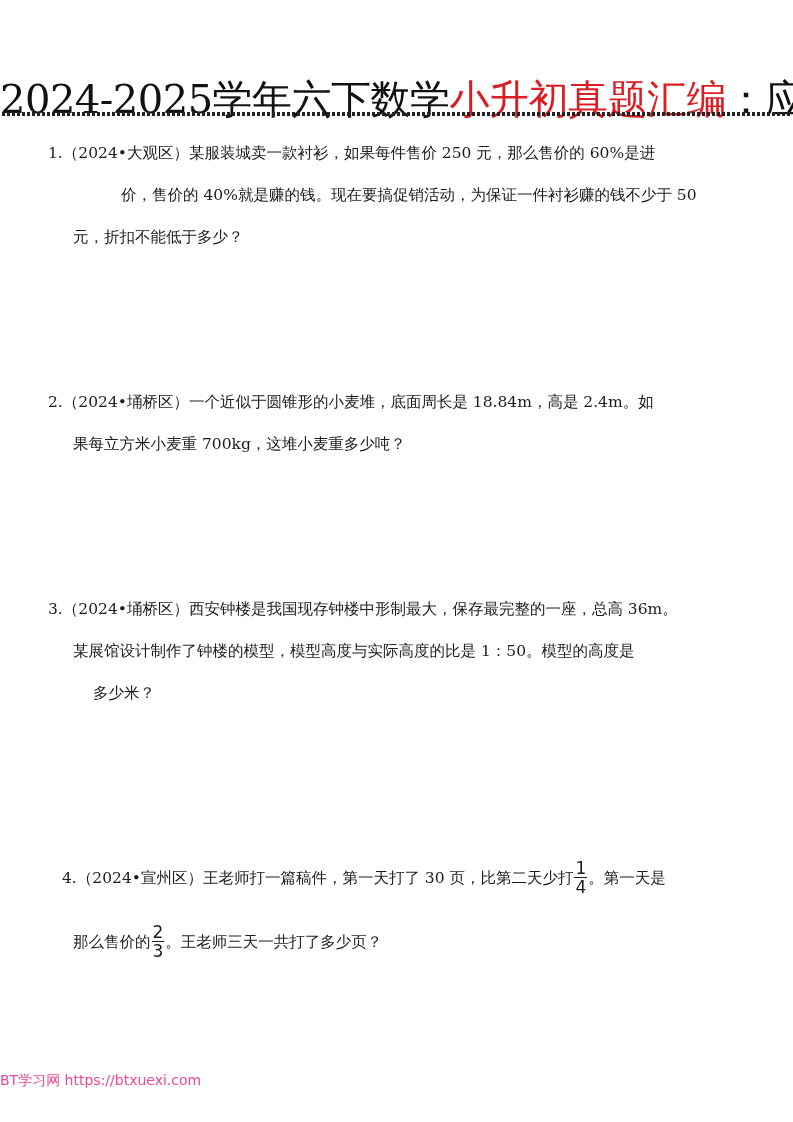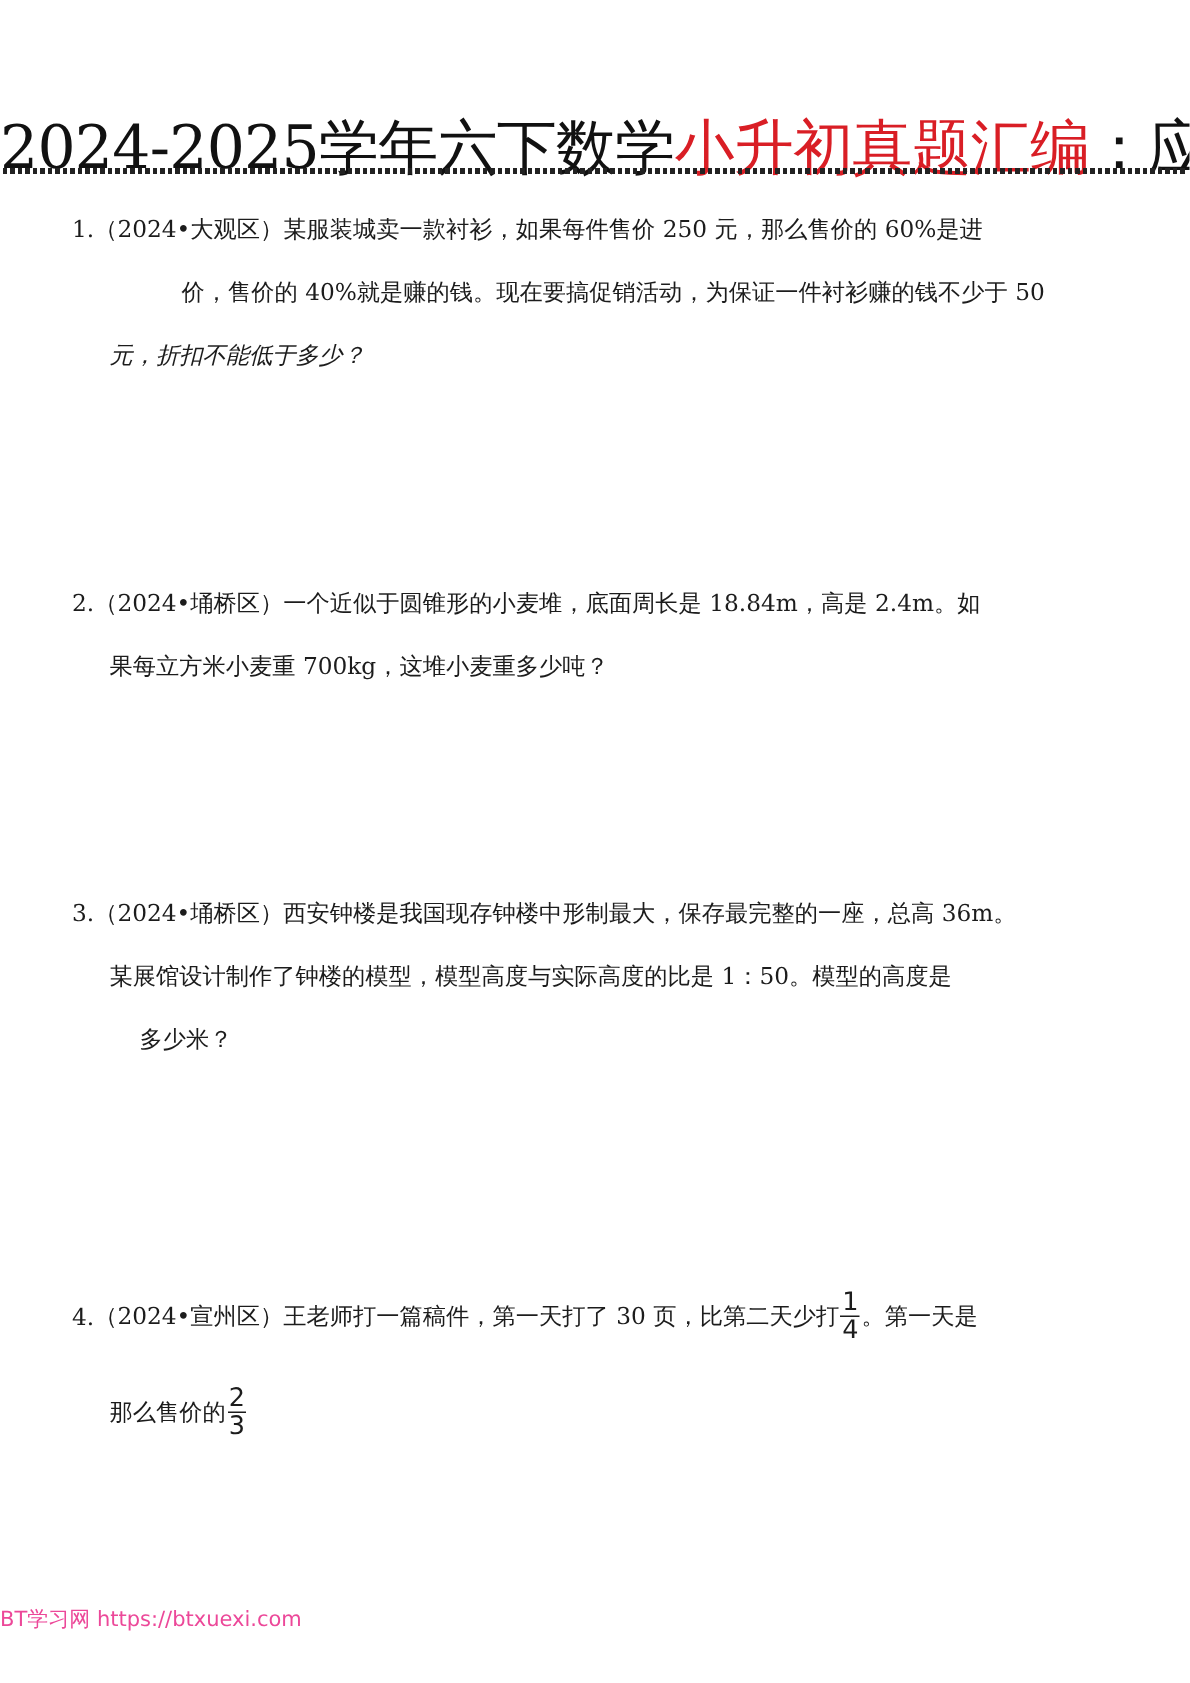--- a/index.html
+++ b/index.html
@@ -104,40 +104,40 @@
 
 <h1 class="page-title"><span>2024-2025学年六下数学</span><span class="accent">小升初真题汇编</span><span>：应用题</span></h1>
 
 <div class="divider"></div>
 
 <div class="question" style="top:142px;">
   <div class="q-line first" style="top:0;">
     <span class="q-num">1.</span><span class="q-text">（2024•大观区）某服装城卖一款衬衫，如果每件售价 250 元，那么售价的 60%是进</span>
   </div>
   <div class="q-line cont" style="top:42px;margin-left:48px;">价，售价的 40%就是赚的钱。现在要搞促销活动，为保证一件衬衫赚的钱不少于 50</div>
-  <div class="q-line cont" style="top:84px;font-style:italic;">元，折扣不能低于多少？</div>
+  <div class="q-line cont" style="top:84px;">元，折扣不能低于多少？</div>
 </div>
 
 <div class="question" style="top:391px;">
   <div class="q-line first" style="top:0;">
     <span class="q-num">2.</span><span class="q-text">（2024•埇桥区）一个近似于圆锥形的小麦堆，底面周长是 18.84m，高是 2.4m。如</span>
   </div>
   <div class="q-line cont" style="top:42px;">果每立方米小麦重 700kg，这堆小麦重多少吨？</div>
 </div>
 
 <div class="question" style="top:598px;">
   <div class="q-line first" style="top:0;">
     <span class="q-num">3.</span><span class="q-text">（2024•埇桥区）西安钟楼是我国现存钟楼中形制最大，保存最完整的一座，总高 36m。</span>
   </div>
   <div class="q-line cont" style="top:42px;">某展馆设计制作了钟楼的模型，模型高度与实际高度的比是 1：50。模型的高度是</div>
   <div class="q-line cont" style="top:84px;margin-left:20px;">多少米？</div>
 </div>
 
 <div class="question" style="top:860px;">
-  <div class="q-line first" style="top:0;">
+  <div class="q-line first" style="top:0;margin-left:14px;">
     <span class="q-num">4.</span><span class="q-text">（2024•宣州区）王老师打一篇稿件，第一天打了 30 页，比第二天少打</span><span class="frac"><span class="num">1</span><span class="den">4</span></span><span class="q-text">。第一天是</span>
   </div>
   <div class="q-line cont" style="top:64px;">
-    <span class="q-text">那么售价的</span><span class="frac"><span class="num">2</span><span class="den">3</span></span>
+    <span class="q-text">那么售价的</span><span class="frac"><span class="num">2</span><span class="den">3</span></span><span class="q-text">。王老师三天一共打了多少页？</span>
   </div>
 </div>
 
 <div class="footer">BT学习网 https://btxuexi.com</div>
 
 </body></html>

